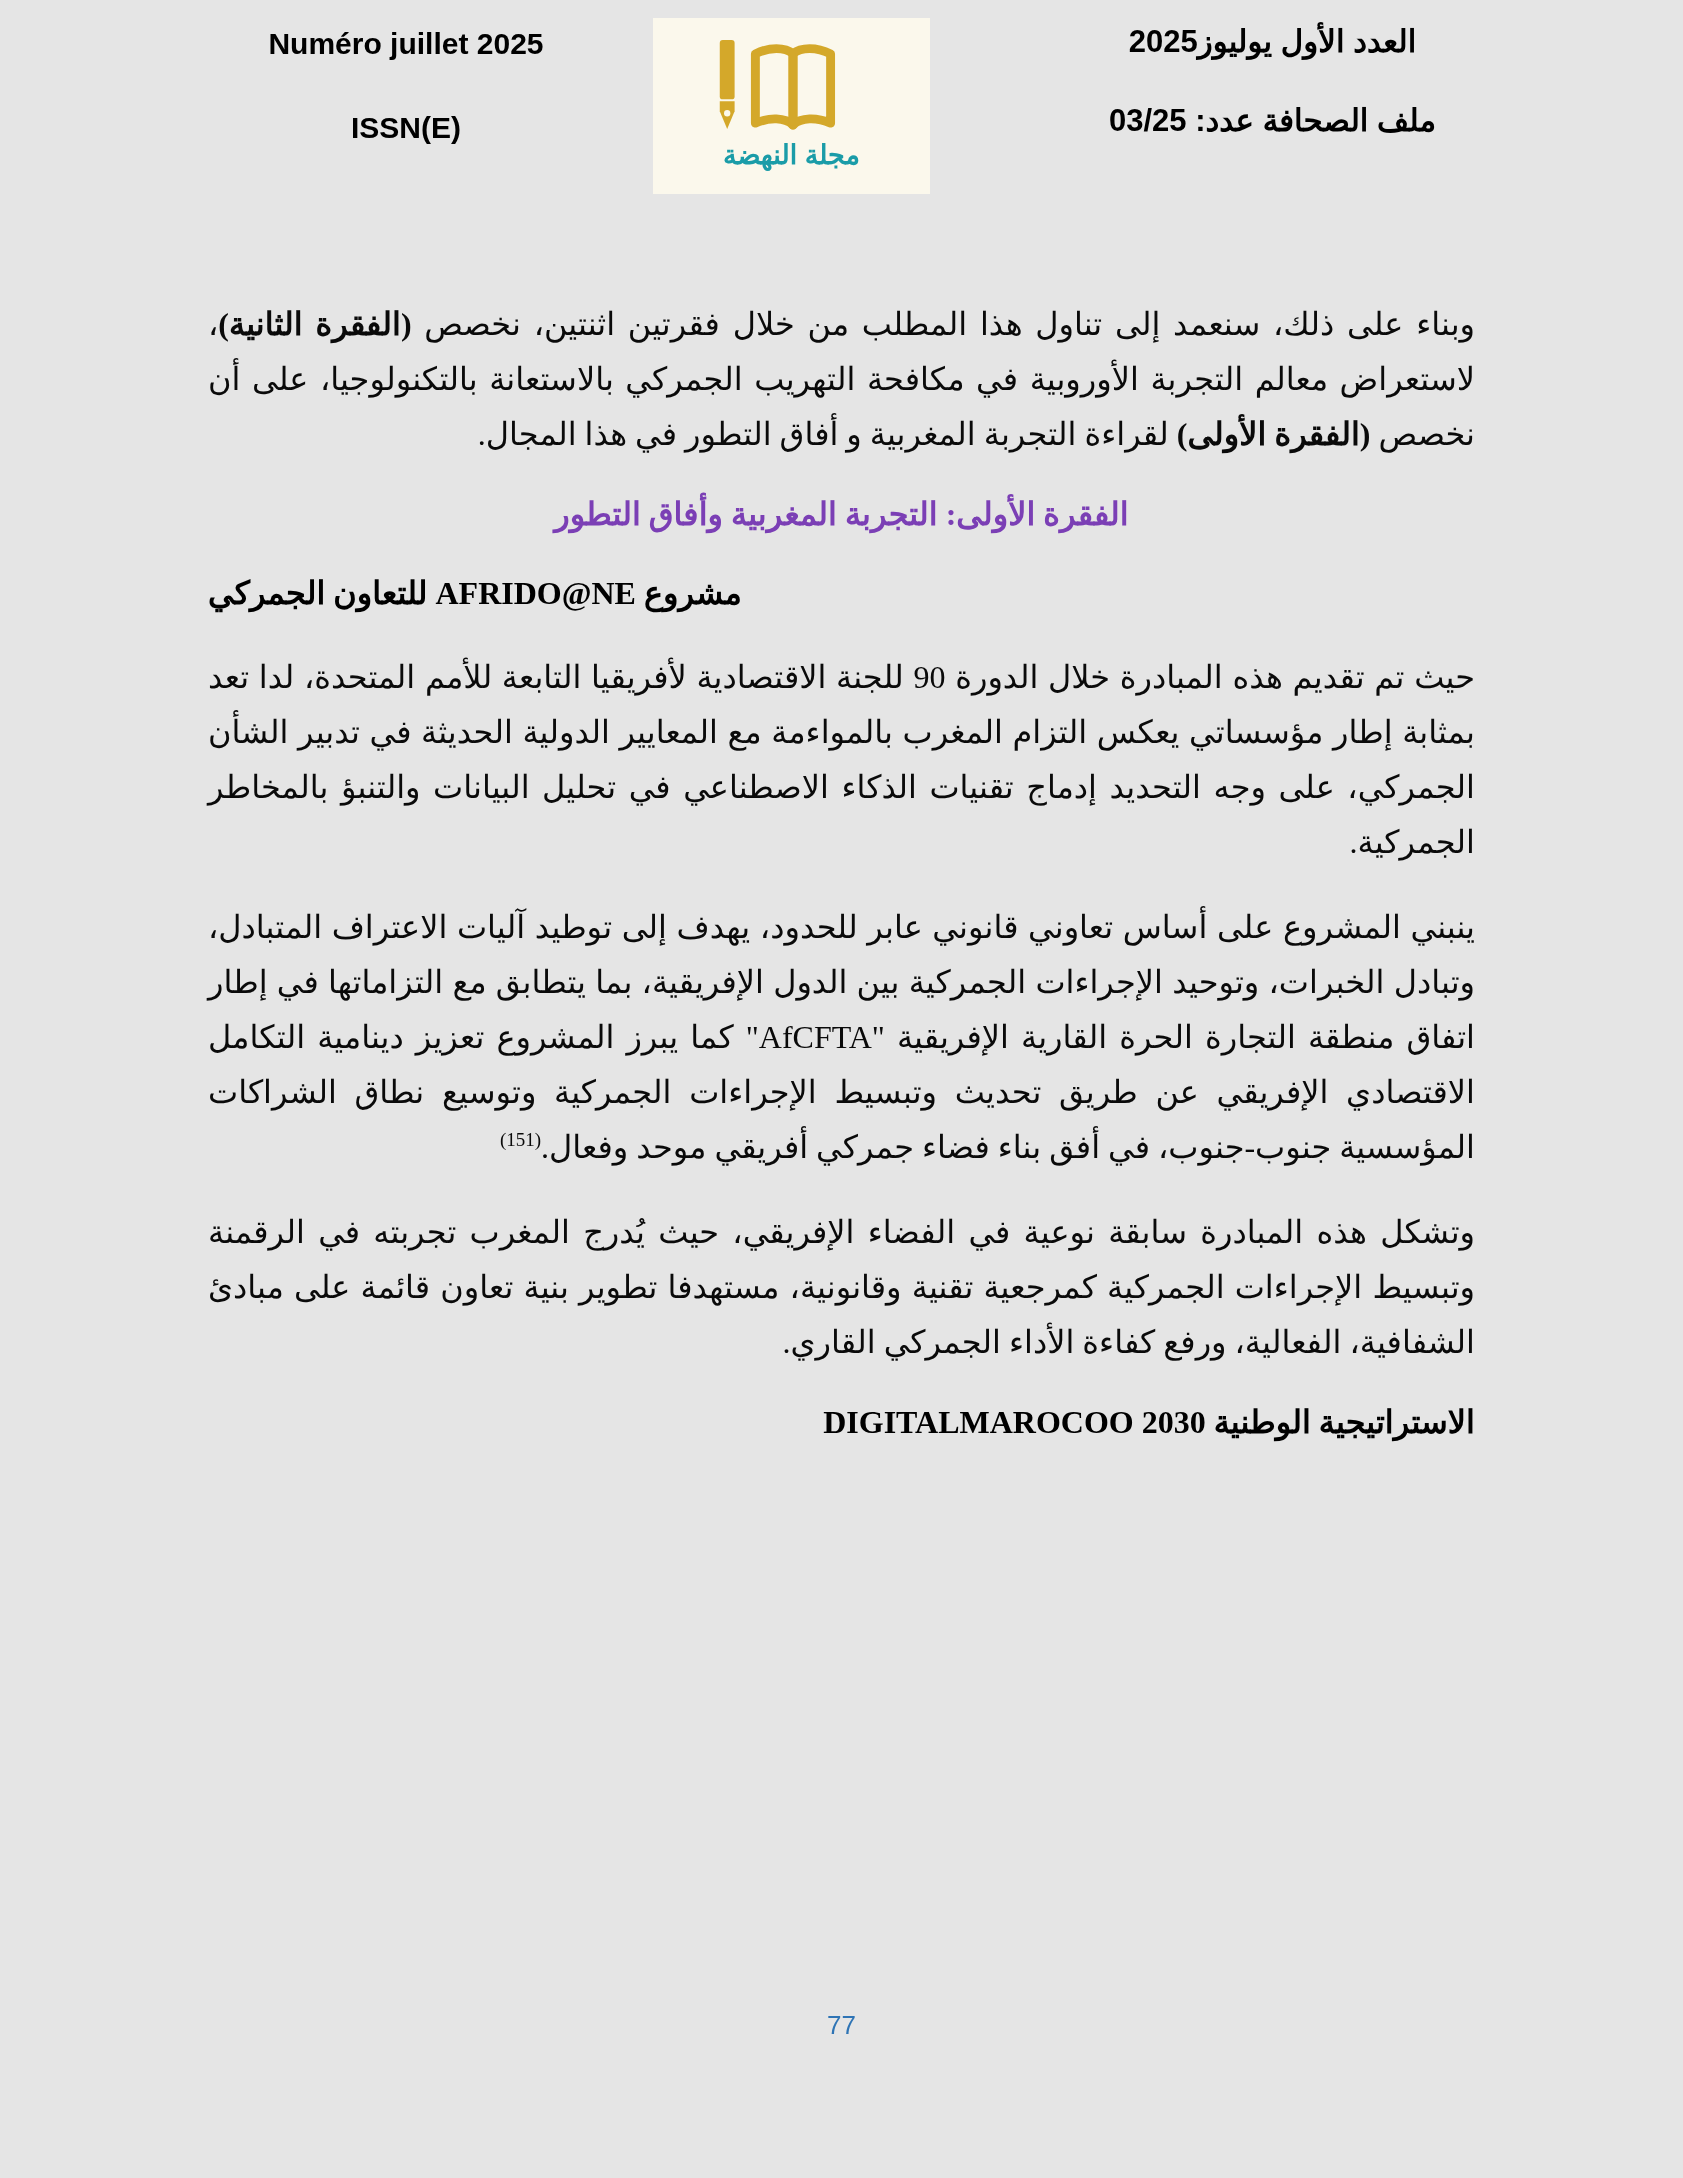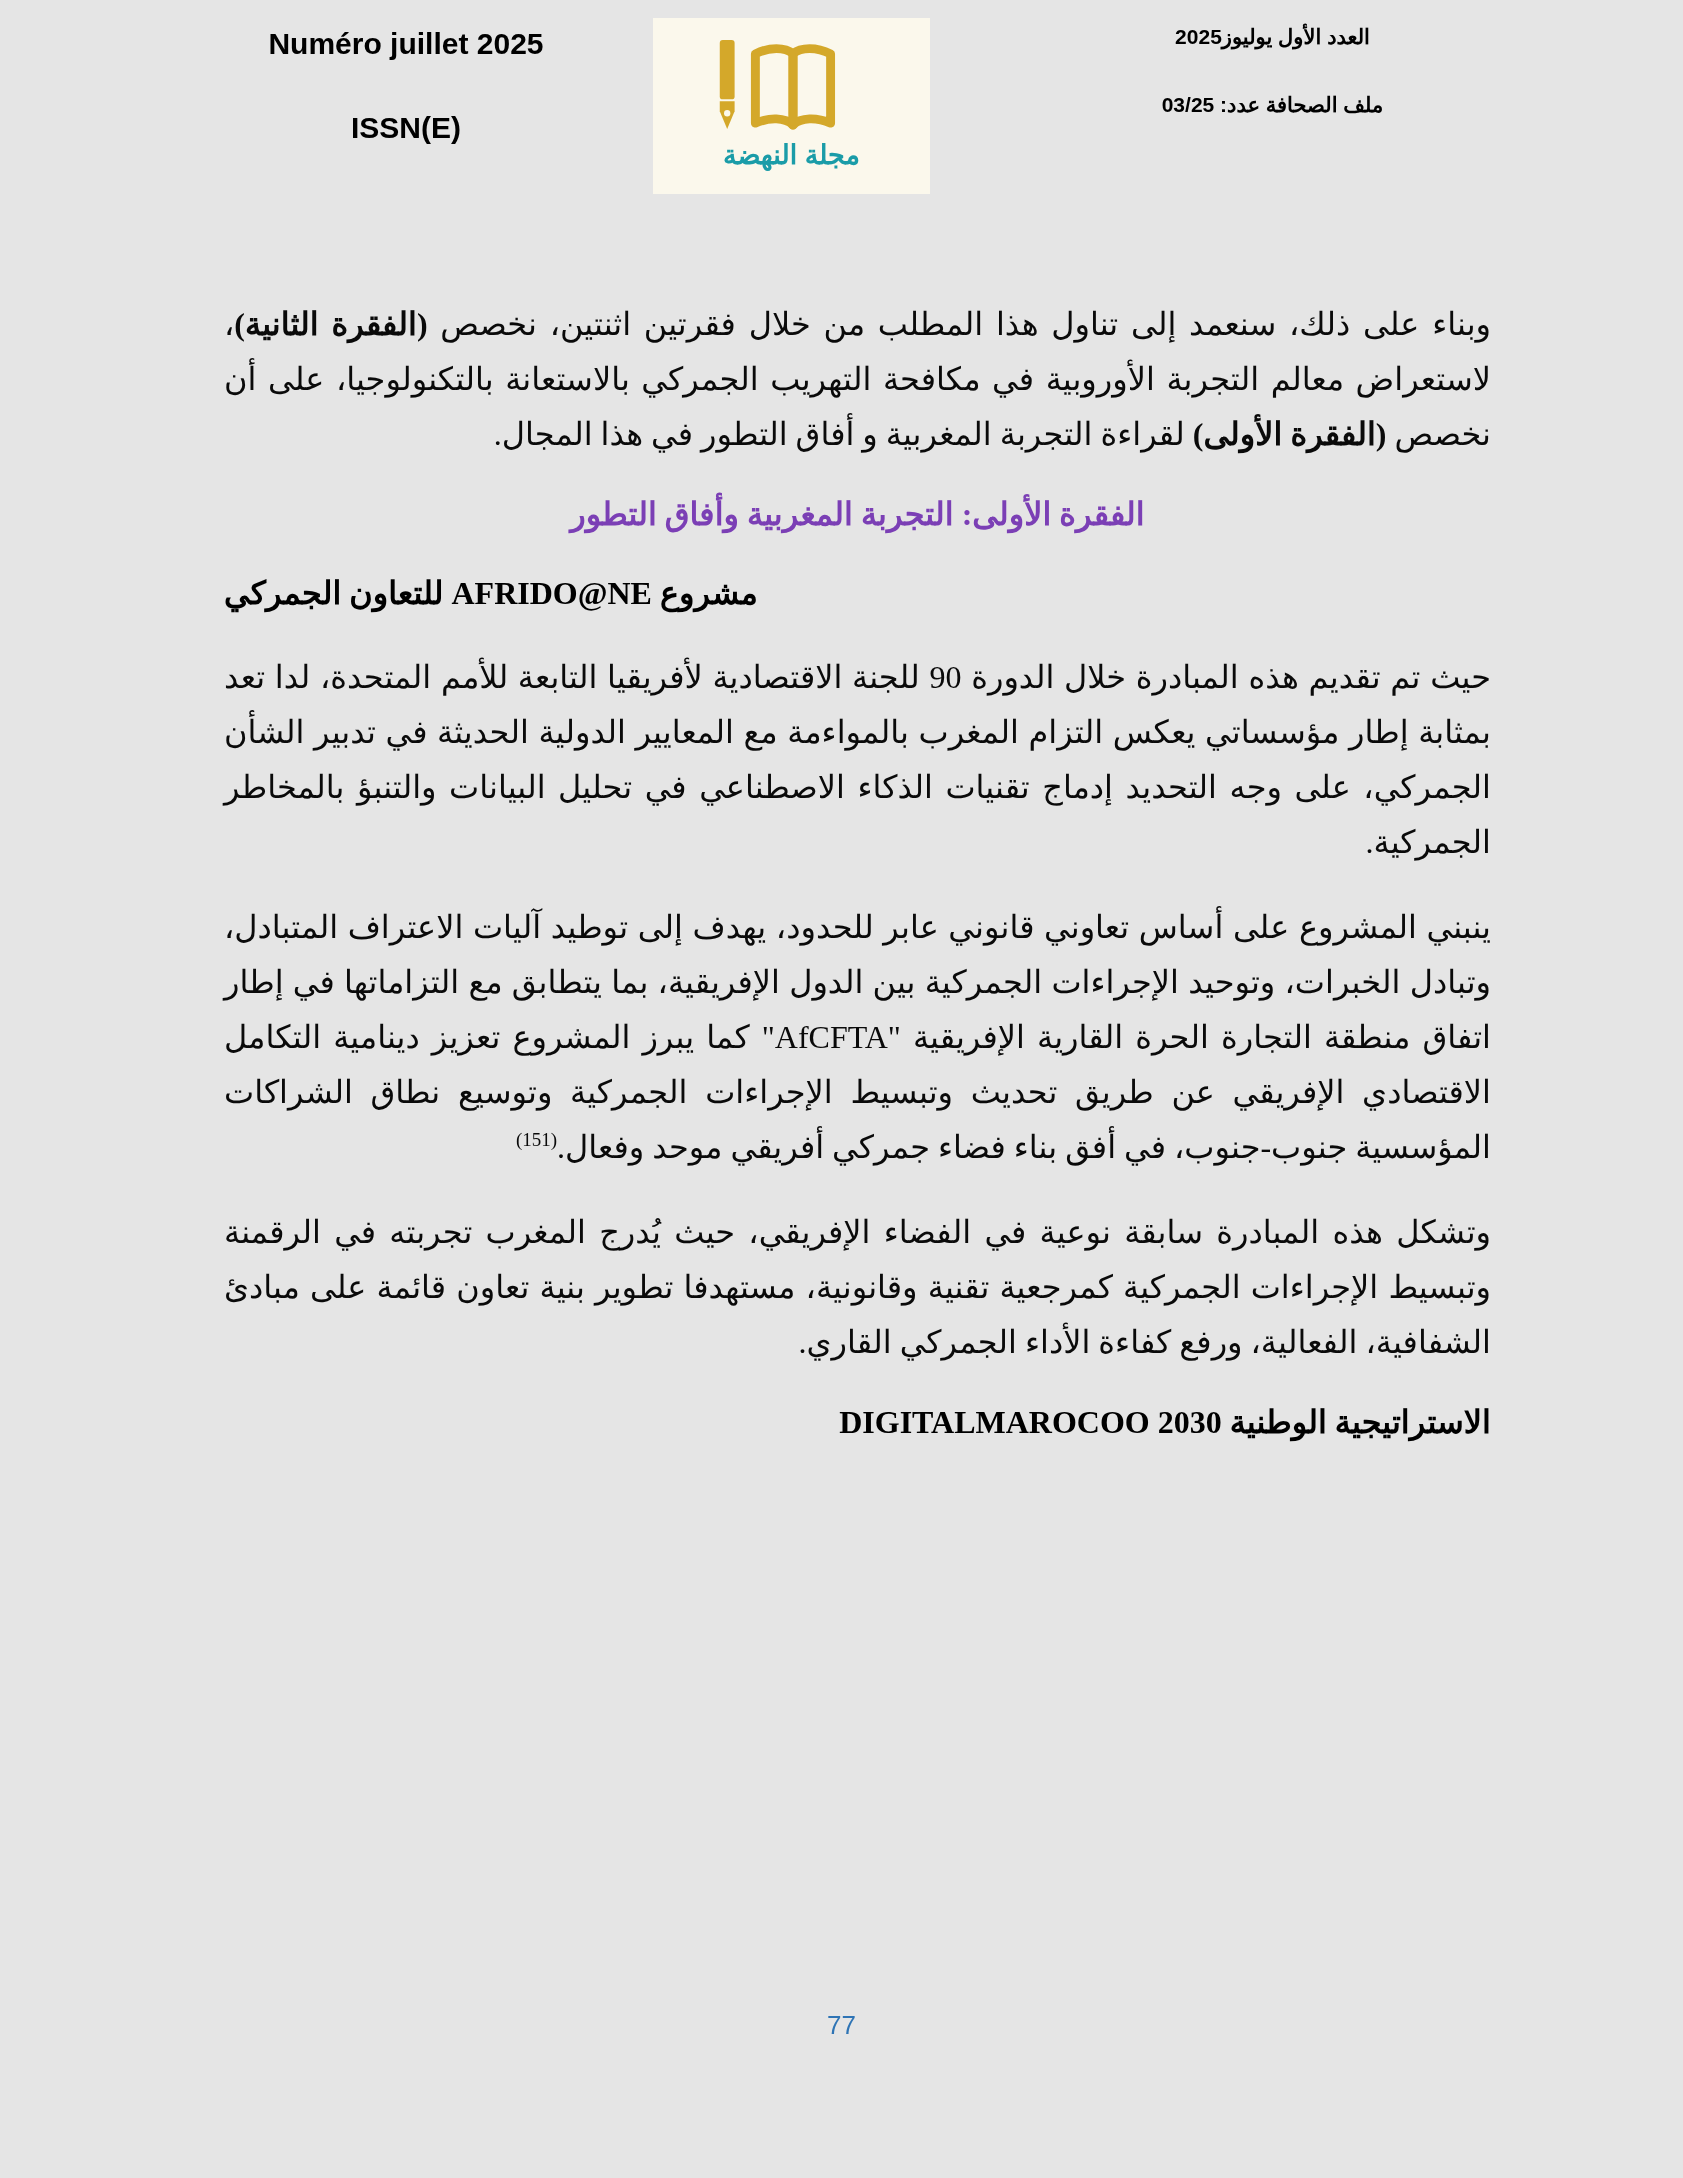--- a/index.html
+++ b/index.html
@@ -50,21 +50,21 @@
   }
   .mh-right {
     position: absolute;
     right: 183px;
     top: 26px;
     width: 455px;
     text-align: center;
     direction: rtl;
     font-family: "Liberation Sans", sans-serif;
     font-weight: bold;
-    font-size: 21px;
+    font-size: 31px;
     color: #000;
     line-height: 1.05;
   }
   .mh-right .l2 {
     margin-top: 46px;
   }
 
   .logo {
     position: absolute;
     left: 653px;
@@ -95,21 +95,20 @@
 
   
   .content {
     position: absolute;
     left: 208px;
     top: 297px;
     width: 1267px;
     direction: rtl;
     text-align: justify;
     font-family: "Liberation Serif", "DejaVu Serif", serif;
-    margin-left: 16px;
   }
 
   p.body-par {
     margin: 0 0 30px 0;
     font-size: 32px;
     line-height: 1.72;
     text-align: justify;
     text-align-last: right;
     color: #0a0a0a;
   }

